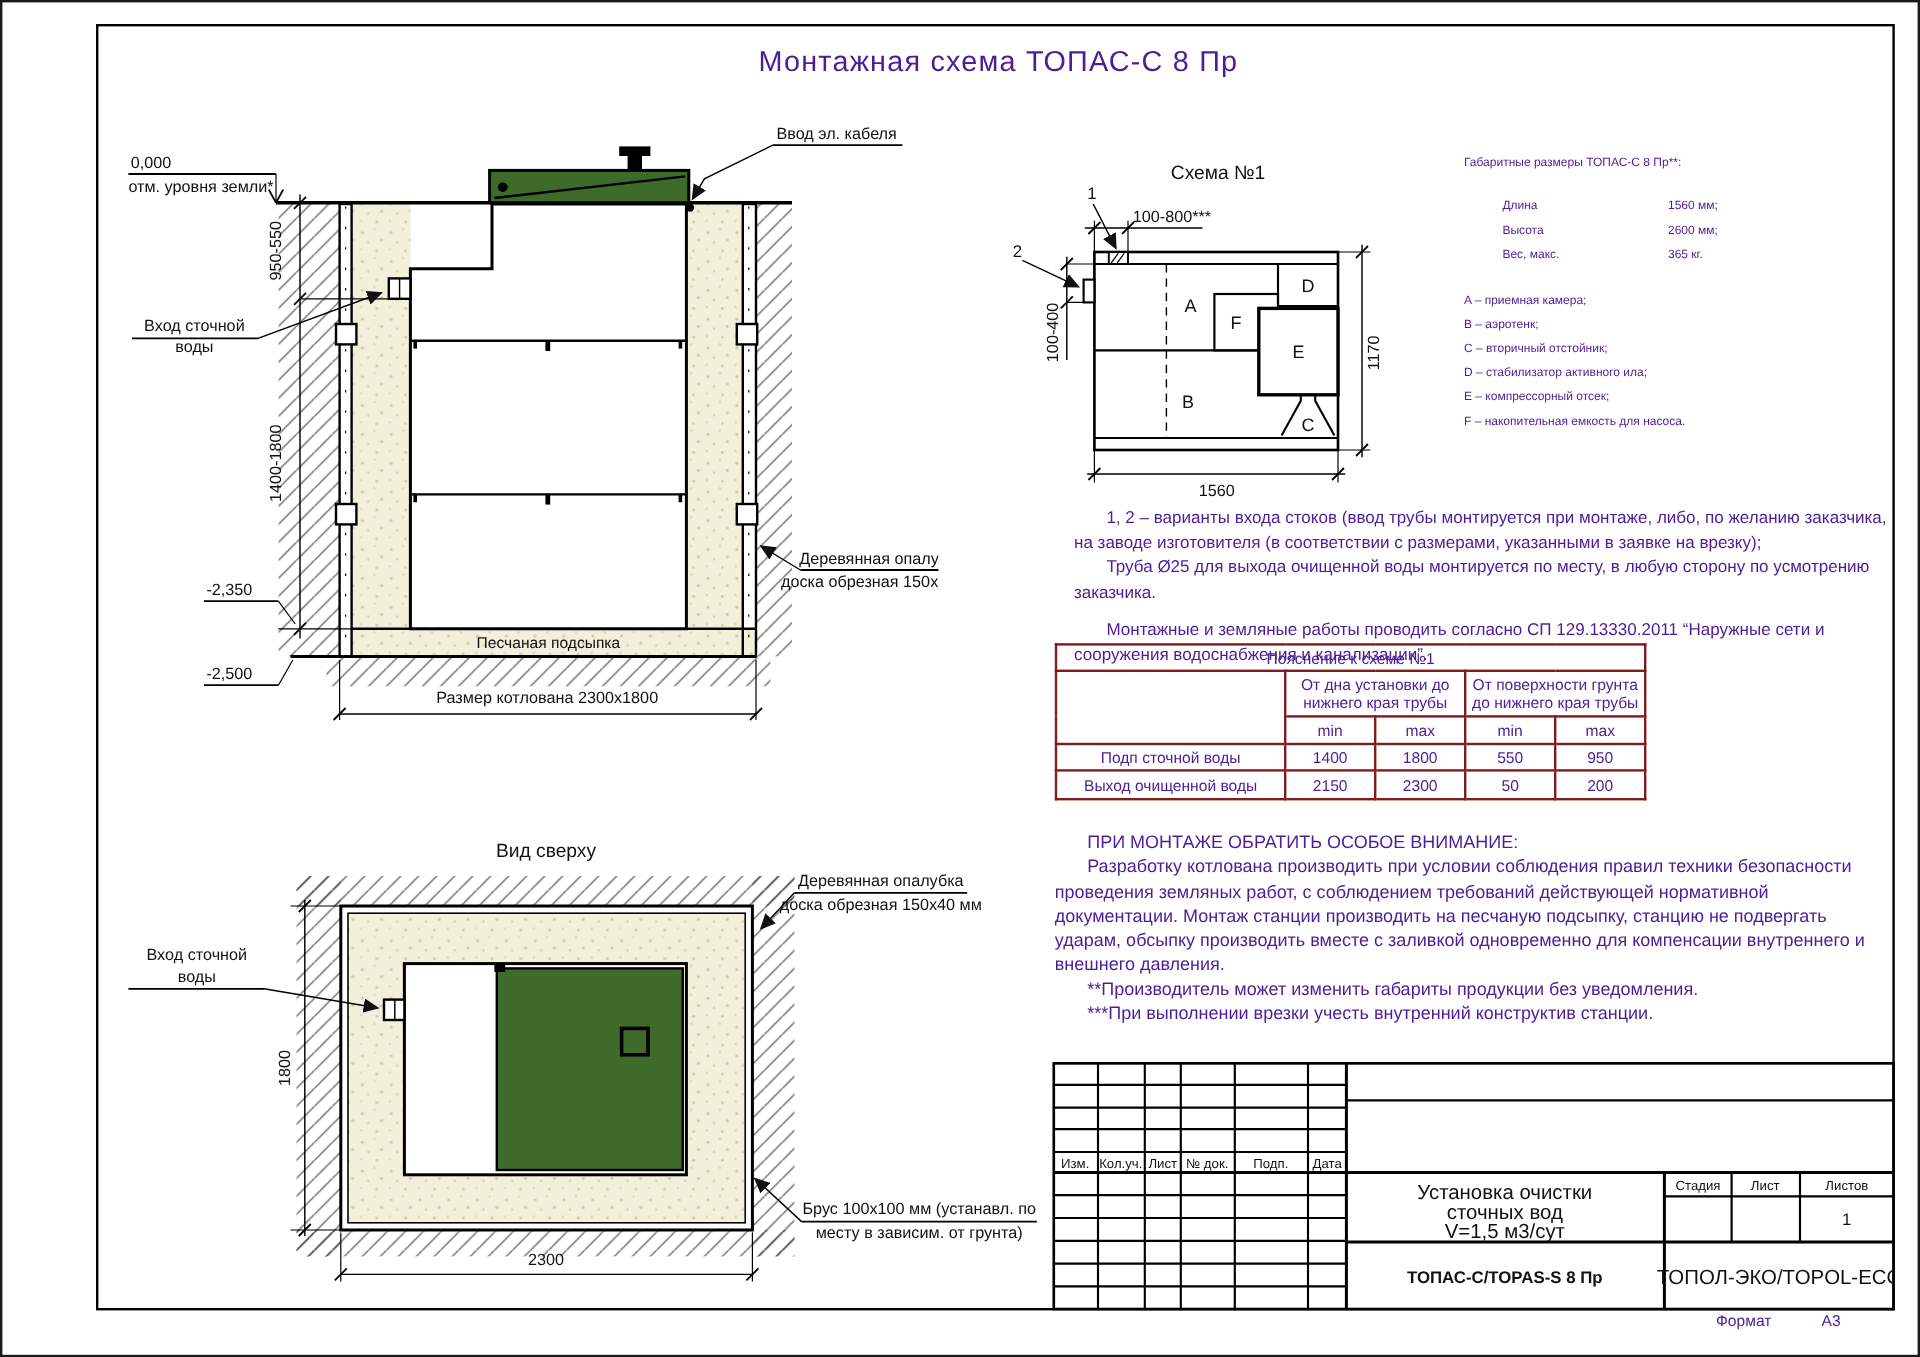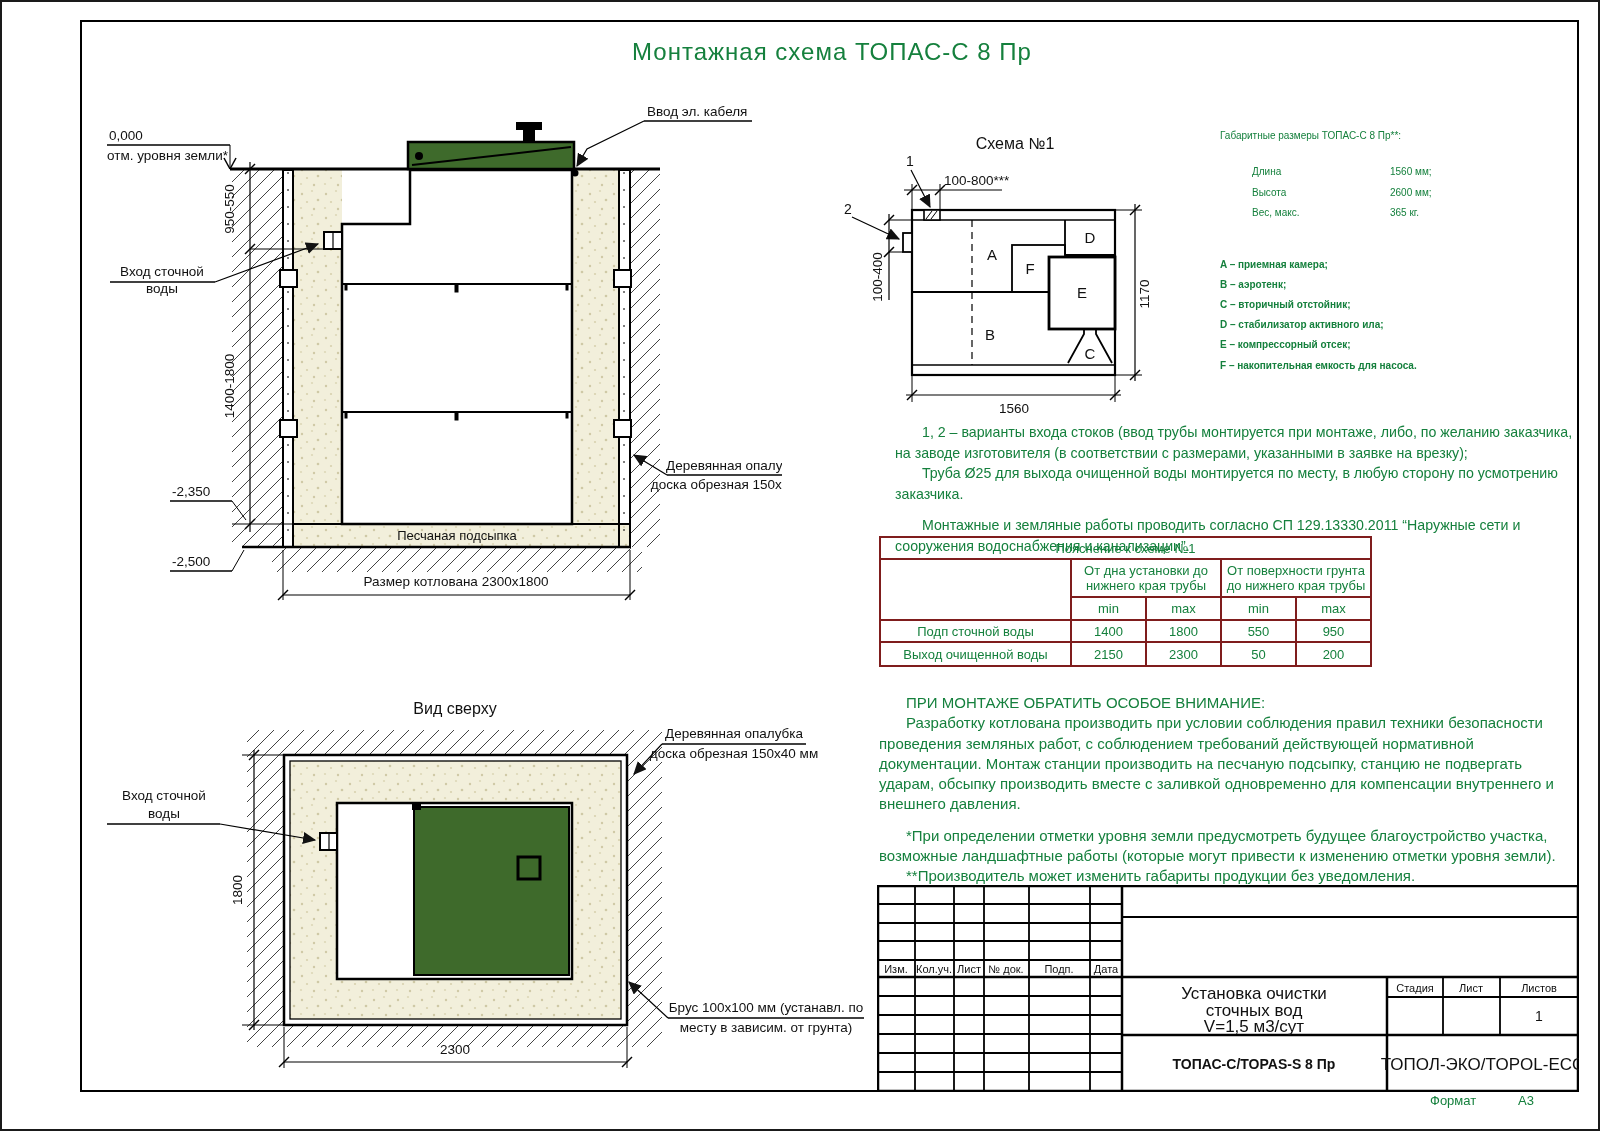--- a/index.html
+++ b/index.html
@@ -1,26 +1,26 @@
 <!DOCTYPE html>
 <html><head>
 <meta charset="utf-8">
 <style>
   html,body{margin:0;padding:0;background:#d9d9d9;}
   .sheet{position:relative;width:1600px;height:1131px;background:#ffffff;border:2px solid #1a1a1a;
-         box-sizing:border-box;font-family:"Liberation Sans",sans-serif;color:#15803d;overflow:hidden;}
+         box-sizing:border-box;font-family:"Liberation Sans",sans-serif;color:#4c1d95;overflow:hidden;}
   .frame{position:absolute;left:78px;top:18px;width:1495px;height:1068px;border:2px solid #000;}
   .abs{position:absolute;}
   .page-title{position:absolute;left:600px;top:36px;width:460px;text-align:center;font-size:24px;letter-spacing:1px;}
   svg text{font-family:"Liberation Sans",sans-serif;fill:#111;}
   .specs{position:absolute;left:1218px;top:128px;width:375px;font-size:10px;}
   .specs .h{margin:0 0 21px 0;}
   .spec-row{display:flex;line-height:20.5px;margin-left:32px;}
   .spec-row .n{width:138px;}
-  .legend{margin-top:31px;line-height:20.2px;font-weight:bold;}
+  .legend{margin-top:17px;line-height:20.2px;}
   .notes1{position:absolute;left:877px;top:420px;width:678px;font-size:14.2px;line-height:20.5px;margin-left:16px;}
   .notes1 p{margin:0;text-indent:27px;}
   .notes1 .p2{margin-top:11px;}
   table.tbl{position:absolute;left:877px;top:534px;border-collapse:collapse;font-size:13px;text-align:center;table-layout:fixed;}
   table.tbl td{border:2px solid #7f1d1d;padding:0 2px;vertical-align:middle;}
   .att{position:absolute;left:877px;top:691px;width:692px;font-size:15px;line-height:20.3px;}
   .att p{margin:0;text-indent:27px;}
   .att .nb{margin-top:11px;}
   .consumption{position:absolute;left:879px;top:919px;font-size:14.2px;text-decoration:underline;}
   .fmt{position:absolute;top:1091px;font-size:13px;}
@@ -384,21 +384,20 @@
       <td>2300</td>
       <td>50</td>
       <td>200</td>
     </tr>
   </tbody>
     </table>
 
   <div class="att">
     <p>ПРИ МОНТАЖЕ ОБРАТИТЬ ОСОБОЕ ВНИМАНИЕ:</p>
     <p>Разработку котлована производить при условии соблюдения правил техники безопасности проведения земляных работ, с соблюдением требований действующей нормативной документации. Монтаж станции производить на песчаную подсыпку, станцию не подвергать ударам, обсыпку производить вместе с заливкой одновременно для компенсации внутреннего и внешнего давления.</p>
-    <p class="nb">*При определении отметки уровня земли предусмотреть будущее благоустройство участка, возможные ландшафтные работы (которые могут привести к изменению отметки уровня земли).</p>
     <p>**Производитель может изменить габариты продукции без уведомления.</p>
     <p>***При выполнении врезки учесть внутренний конструктив станции.</p>
   </div>
   <div class="consumption">Расход песка не менее – 6,6 м³, расход воды не менее – 2,2 м³.</div>
 
   <svg class="abs" style="left:875px;top:883px" width="702" height="207" viewBox="0 0 702 207">
     <rect x="1" y="1" width="700" height="205" fill="#fff" stroke="#000" stroke-width="2.5"></rect>
     <g stroke="#000" stroke-width="1.8">
       <line x1="38" y1="1" x2="38" y2="206"></line>
       <line x1="77" y1="1" x2="77" y2="206"></line>

